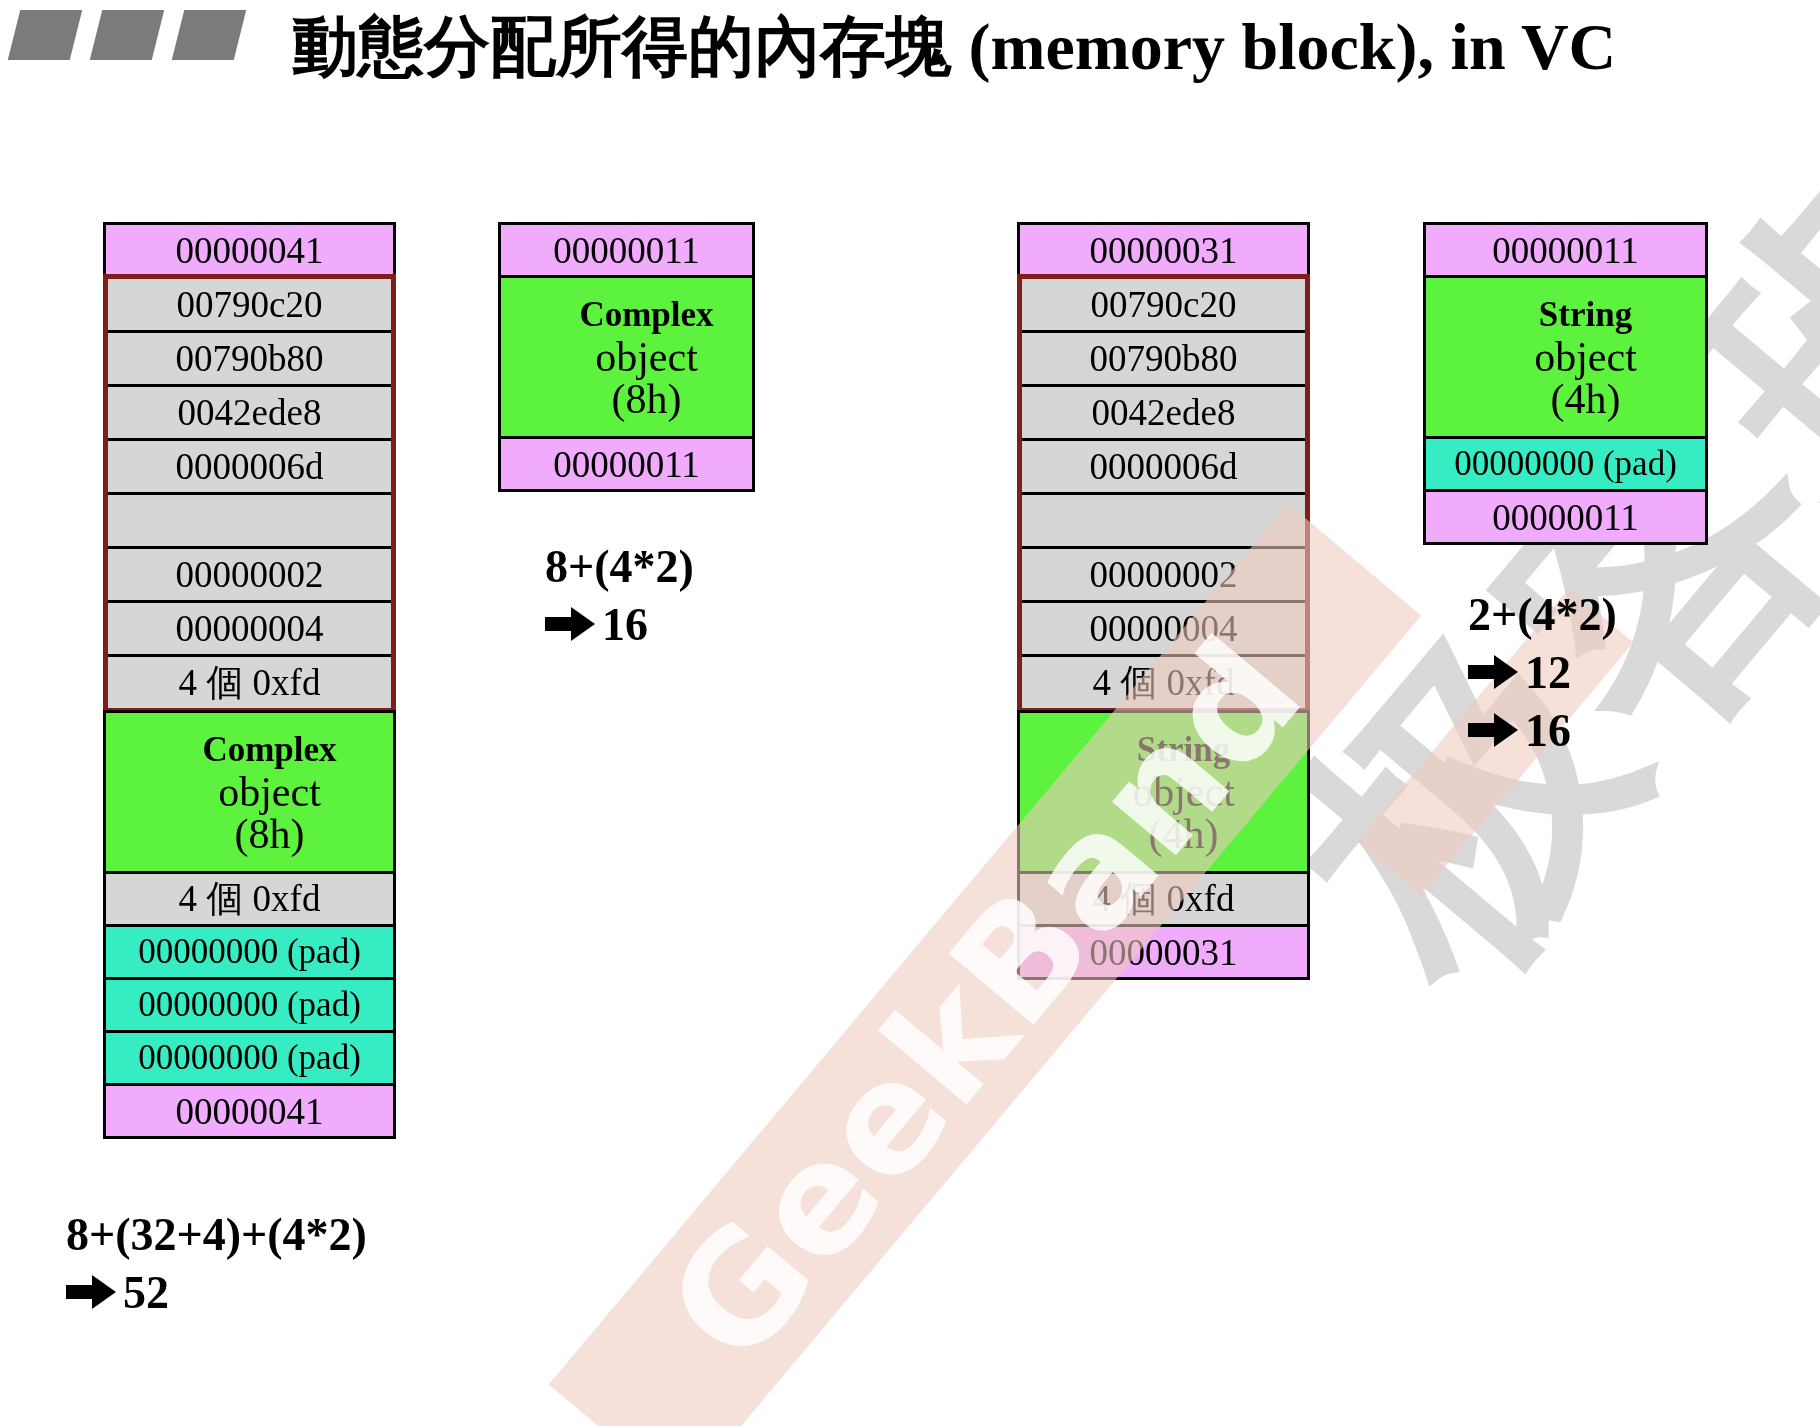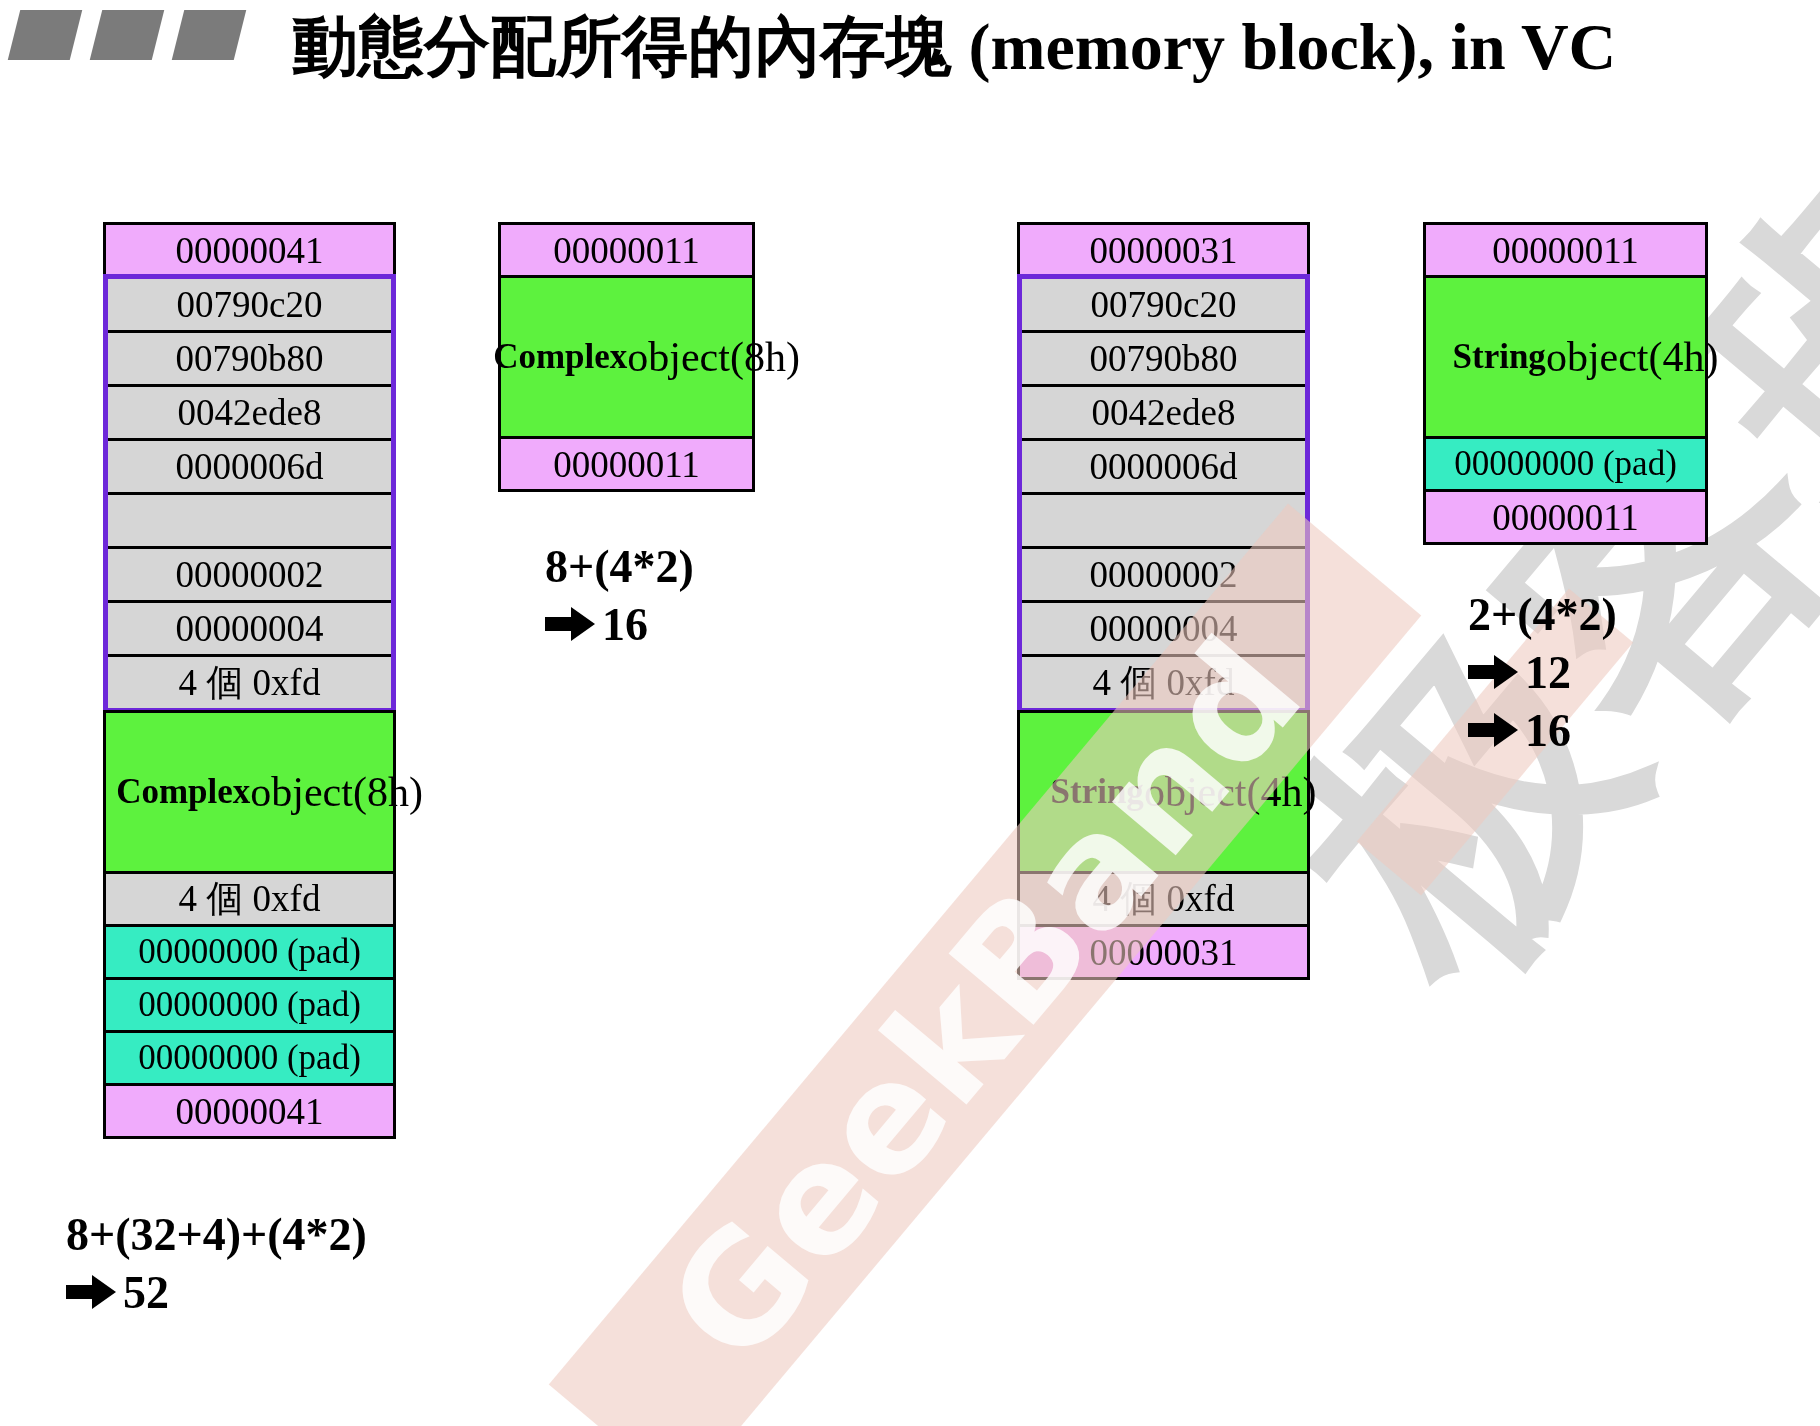--- a/index.html
+++ b/index.html
@@ -13,24 +13,24 @@
               white-space:nowrap;z-index:3;}
 
   
   .memblock{position:absolute;z-index:2;display:flex;flex-direction:column;}
   .cell{border:3px solid #000;margin-top:-3px;height:50px;display:flex;align-items:center;
         justify-content:center;font-size:37px;background:#fff;box-sizing:content-box;}
   .memblock > :first-child{margin-top:0;}
   .cell.red{background:#f0abfc;}
   .cell.gray{background:#d6d6d6;}
   .cell.cyan{background:#36ecc2;font-size:35px;}
-  .cell.green{background:#5df23e;height:158px;line-height:42px;padding-left:40px;}
+  .cell.green{background:#5df23e;height:158px;flex-direction:column;line-height:42px;padding-left:40px;}
   .cell.green .obj-name{font-weight:bold;font-size:35px;}
   .cell.green .obj-line{font-size:42px;}
-  .group{border:5px solid #6d28d9;margin-top:-4px;text-align:center;}
+  .group{border:5px solid #7f1d1d;margin-top:-4px;text-align:center;}
   .group .row{height:51px;border-bottom:3px solid #000;display:flex;align-items:center;
               justify-content:center;font-size:37px;background:#d6d6d6;}
   .group .row:last-child{border-bottom:none;}
 
   
   .formula{position:absolute;z-index:3;font-weight:bold;font-size:46px;white-space:nowrap;}
   .formula .expr{height:58px;display:flex;align-items:center;}
   .formula .res{height:58px;display:flex;align-items:center;}
   .arrow{position:relative;display:inline-block;width:52px;height:34px;margin-right:5px;flex:none;}
   .arrow::before{content:"";position:absolute;left:0;top:10px;width:26px;height:14px;background:#000;}

